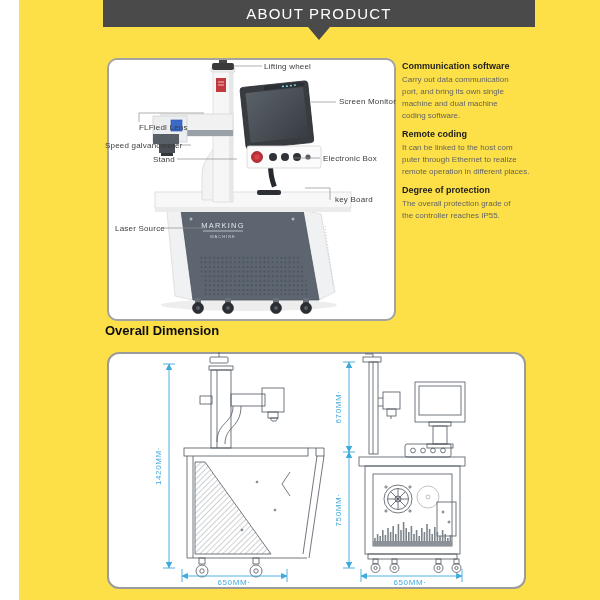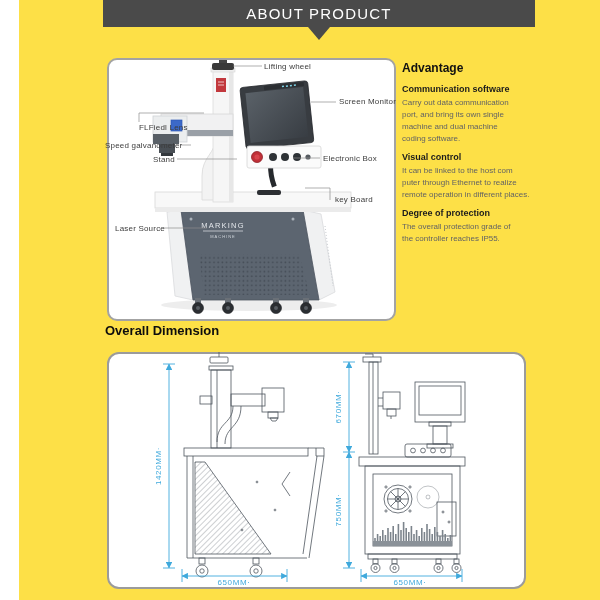--- a/index.html
+++ b/index.html
@@ -151,33 +151,32 @@
   <div class="callout" style="left:245px;top:62px;">Lifting wheel</div>
   <div class="callout" style="left:320px;top:97px;">Screen Monitor</div>
   <div class="callout" style="left:120px;top:123px;">FLFiedl Lens</div>
   <div class="callout" style="left:86px;top:141px;">Speed galvanometer</div>
   <div class="callout" style="left:134px;top:155px;">Stand</div>
   <div class="callout" style="left:304px;top:154px;">Electronic Box</div>
   <div class="callout" style="left:316px;top:195px;">key Board</div>
   <div class="callout" style="left:96px;top:224px;">Laser Source</div>
 
   <div class="adv">
-    <div class="adv-title">Advantage</div>
 
     <div class="adv-sec">
       <div class="adv-h">Communication software</div>
       <div class="adv-line">Carry out data communication</div>
       <div class="adv-line">port, and bring its own single</div>
       <div class="adv-line">machine and dual machine</div>
       <div class="adv-line">coding software.</div>
     </div>
 
 
     <div class="adv-sec">
-      <div class="adv-h">Visual control</div>
+      <div class="adv-h">Remote coding</div>
       <div class="adv-line">It can be linked to the host com</div>
       <div class="adv-line">puter through Ethernet to realize</div>
       <div class="adv-line">remote operation in different places.</div>
     </div>
 
     <div class="adv-sec">
       <div class="adv-h">Degree of protection</div>
       <div class="adv-line">The overall protection grade of</div>
       <div class="adv-line">the controller reaches IP55.</div>
     </div>

